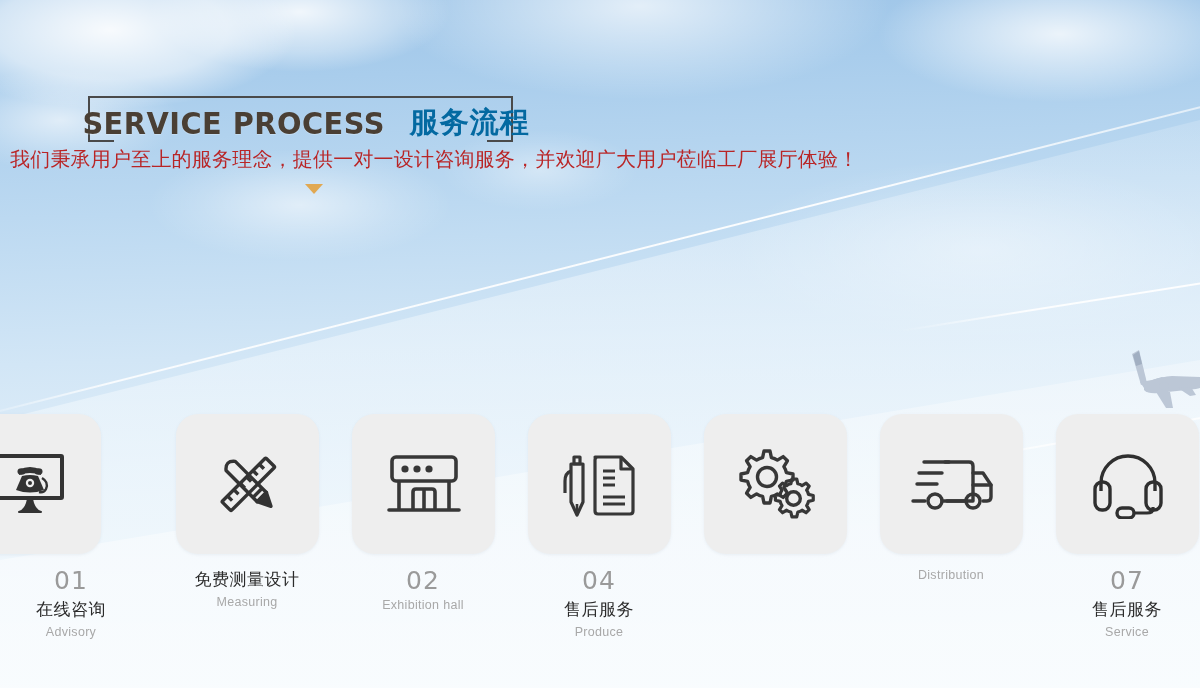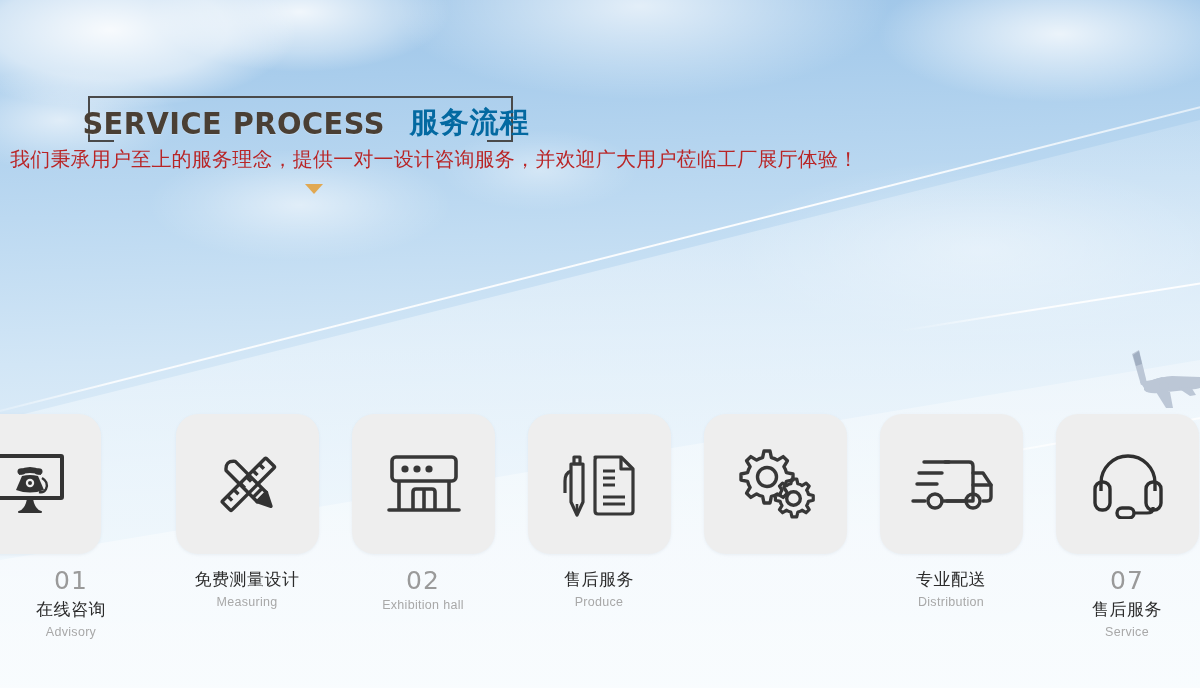--- a/index.html
+++ b/index.html
@@ -329,27 +329,27 @@
       <div class="cn">免费测量设计</div>
       <div class="en">Measuring</div>
     </div>
 
     <div class="label-col" style="left:343px;">
       <div class="num">02</div>
       <div class="en">Exhibition hall</div>
     </div>
 
     <div class="label-col" style="left:519px;">
+      <div class="num">04</div>
       <div class="cn">售后服务</div>
       <div class="en">Produce</div>
     </div>
 
 
     <div class="label-col" style="left:871px;">
-      <div class="cn">专业配送</div>
       <div class="en">Distribution</div>
     </div>
 
     <div class="label-col" style="left:1047px;">
       <div class="num">07</div>
       <div class="cn">售后服务</div>
       <div class="en">Service</div>
     </div>
 
   </div>

